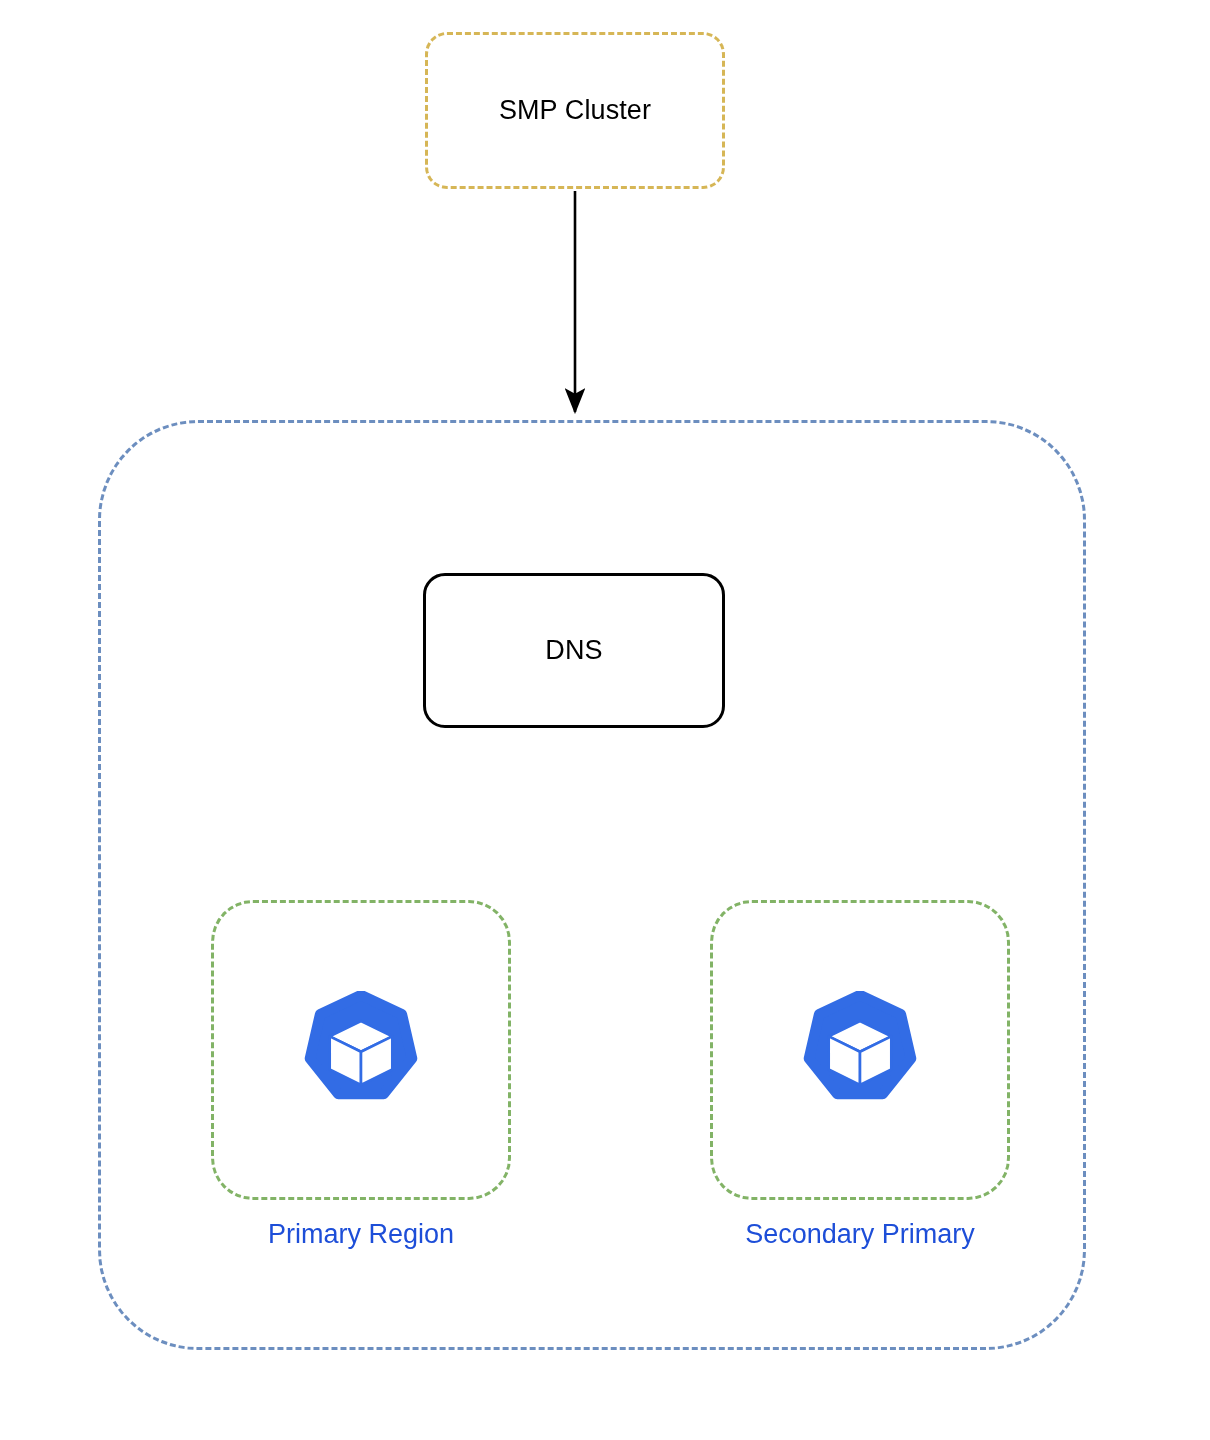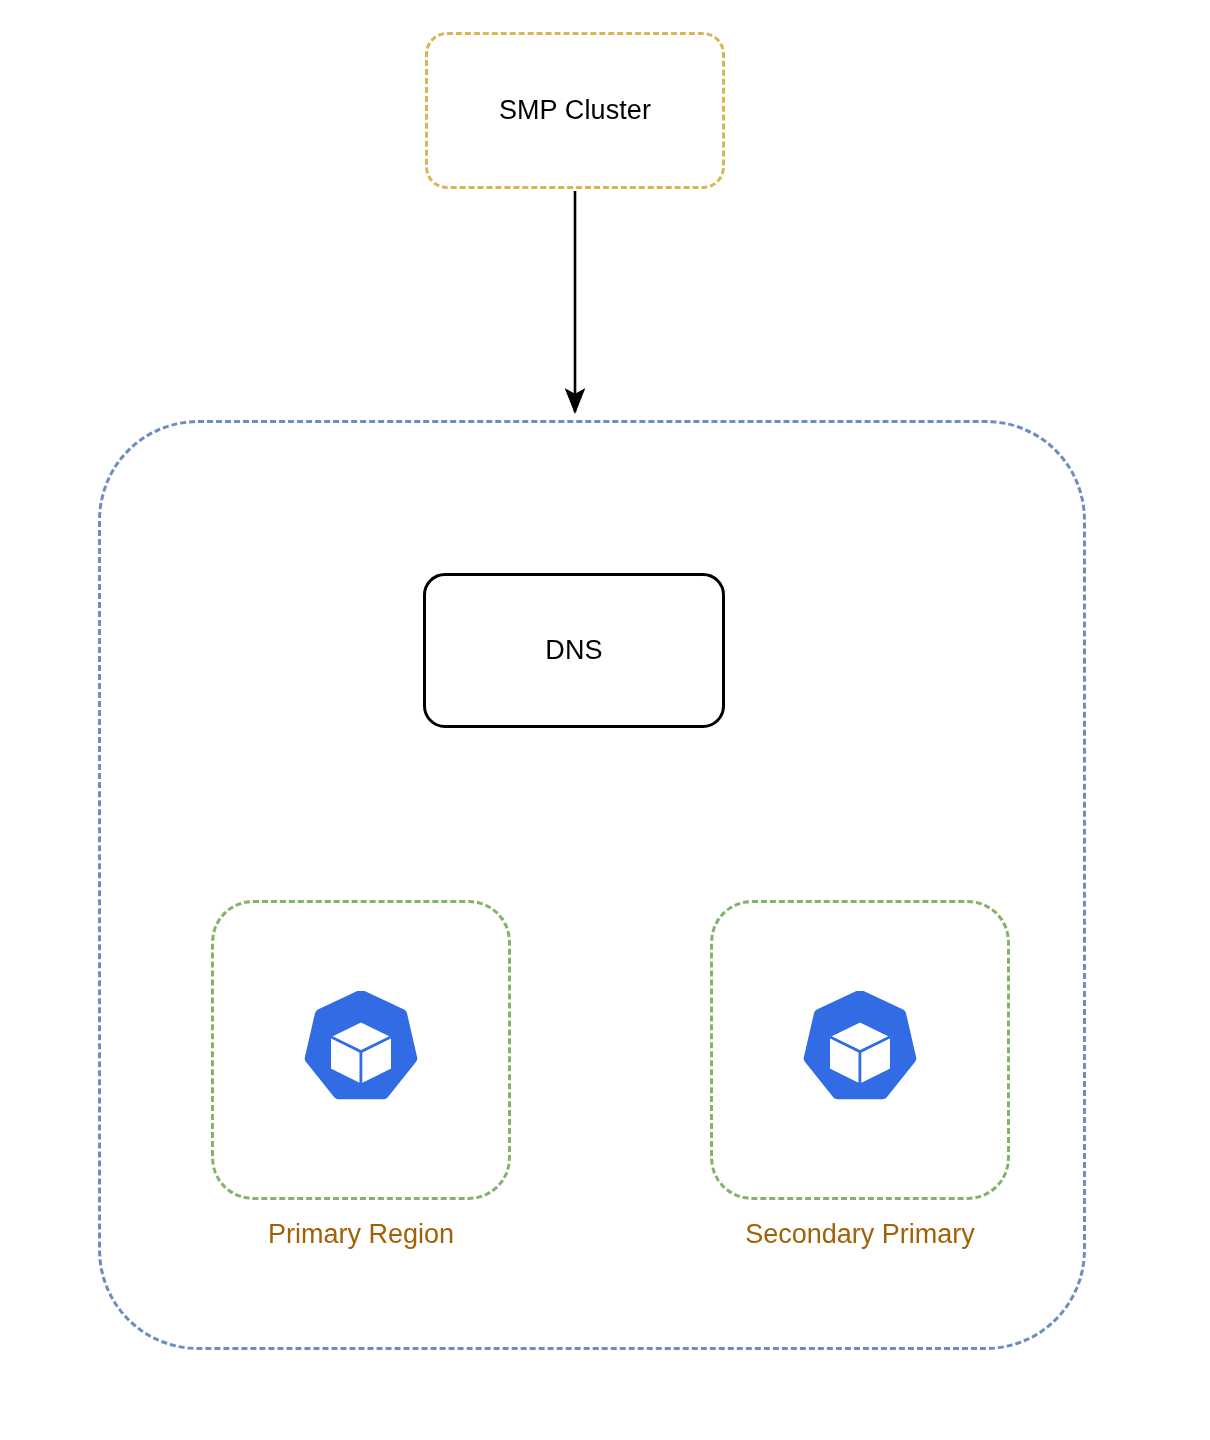--- a/index.html
+++ b/index.html
@@ -91,21 +91,21 @@
     justify-content: center;
   }
   #region-primary   { left: 211px; top: 900px; }
   #region-secondary { left: 710px; top: 900px; }
 
   .region-caption {
     position: absolute;
     width: 300px;
     text-align: center;
     font-size: 27px;
-    color: #a16207;
+    color: #1d4ed8;
   }
   #caption-primary   { left: 211px; top: 1219px; }
   #caption-secondary { left: 710px; top: 1219px; }
 
   .k8s-icon { display: block; }
 </style>
 </head>
 <body>
 
 <div id="canvas">

